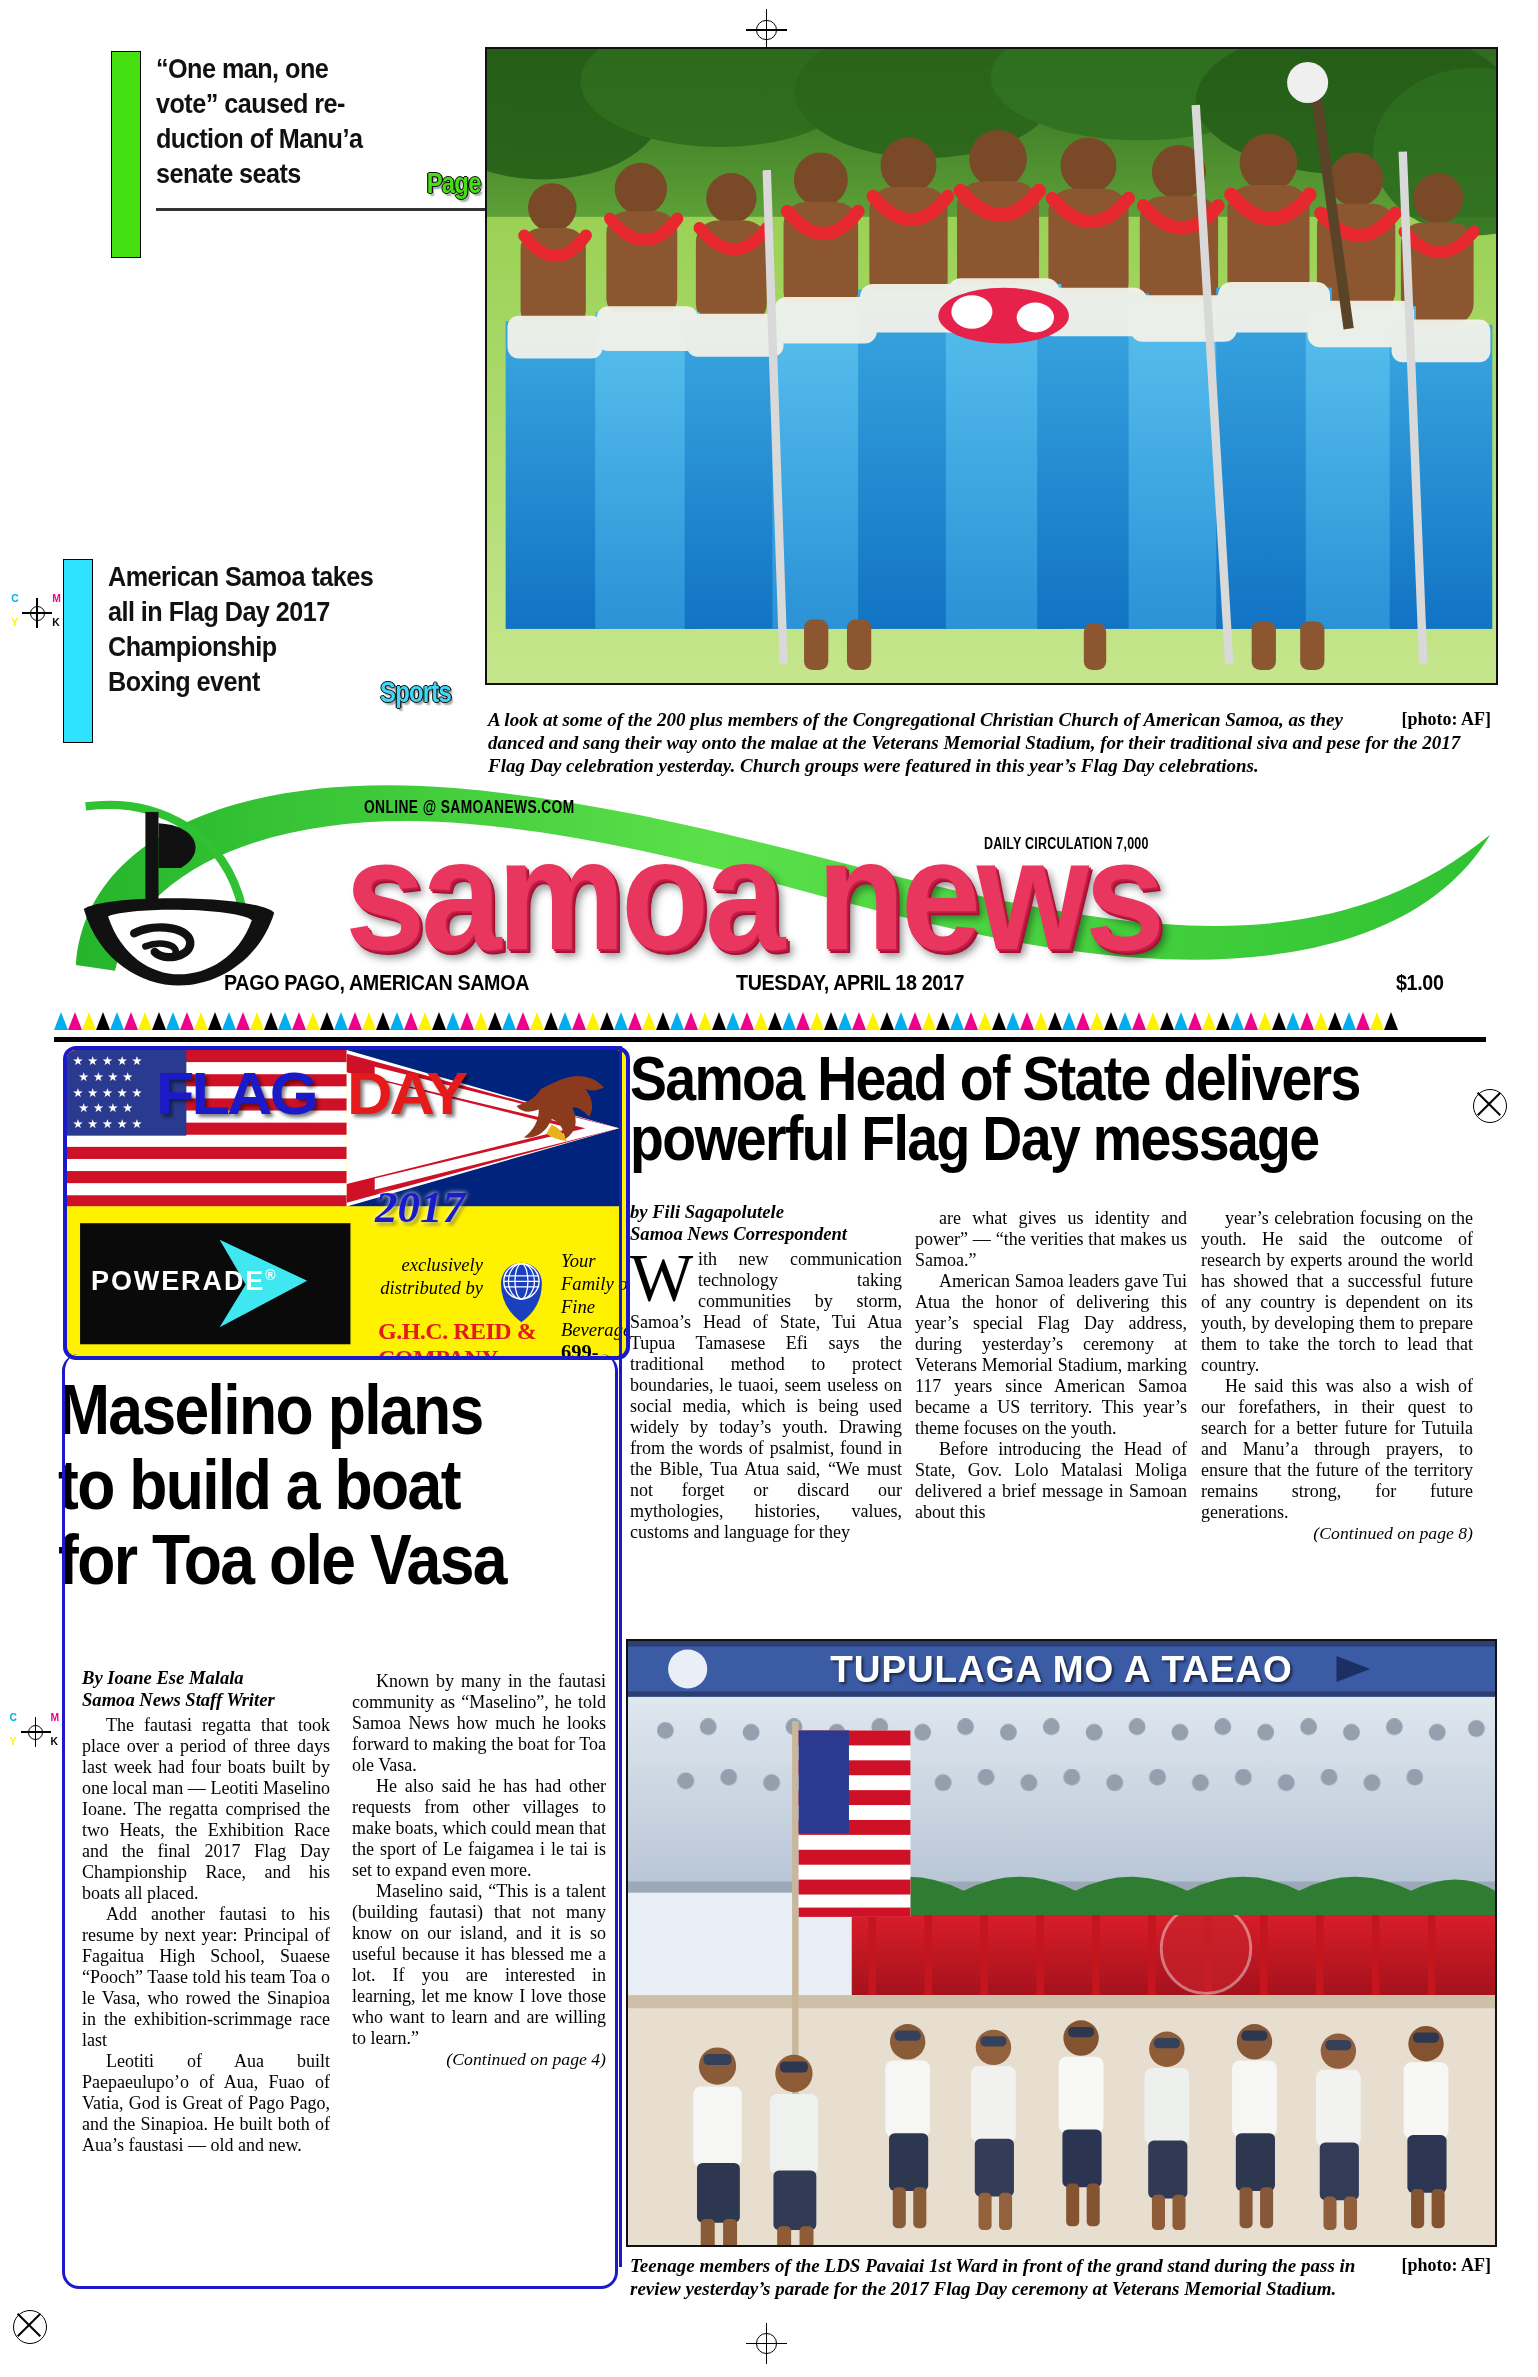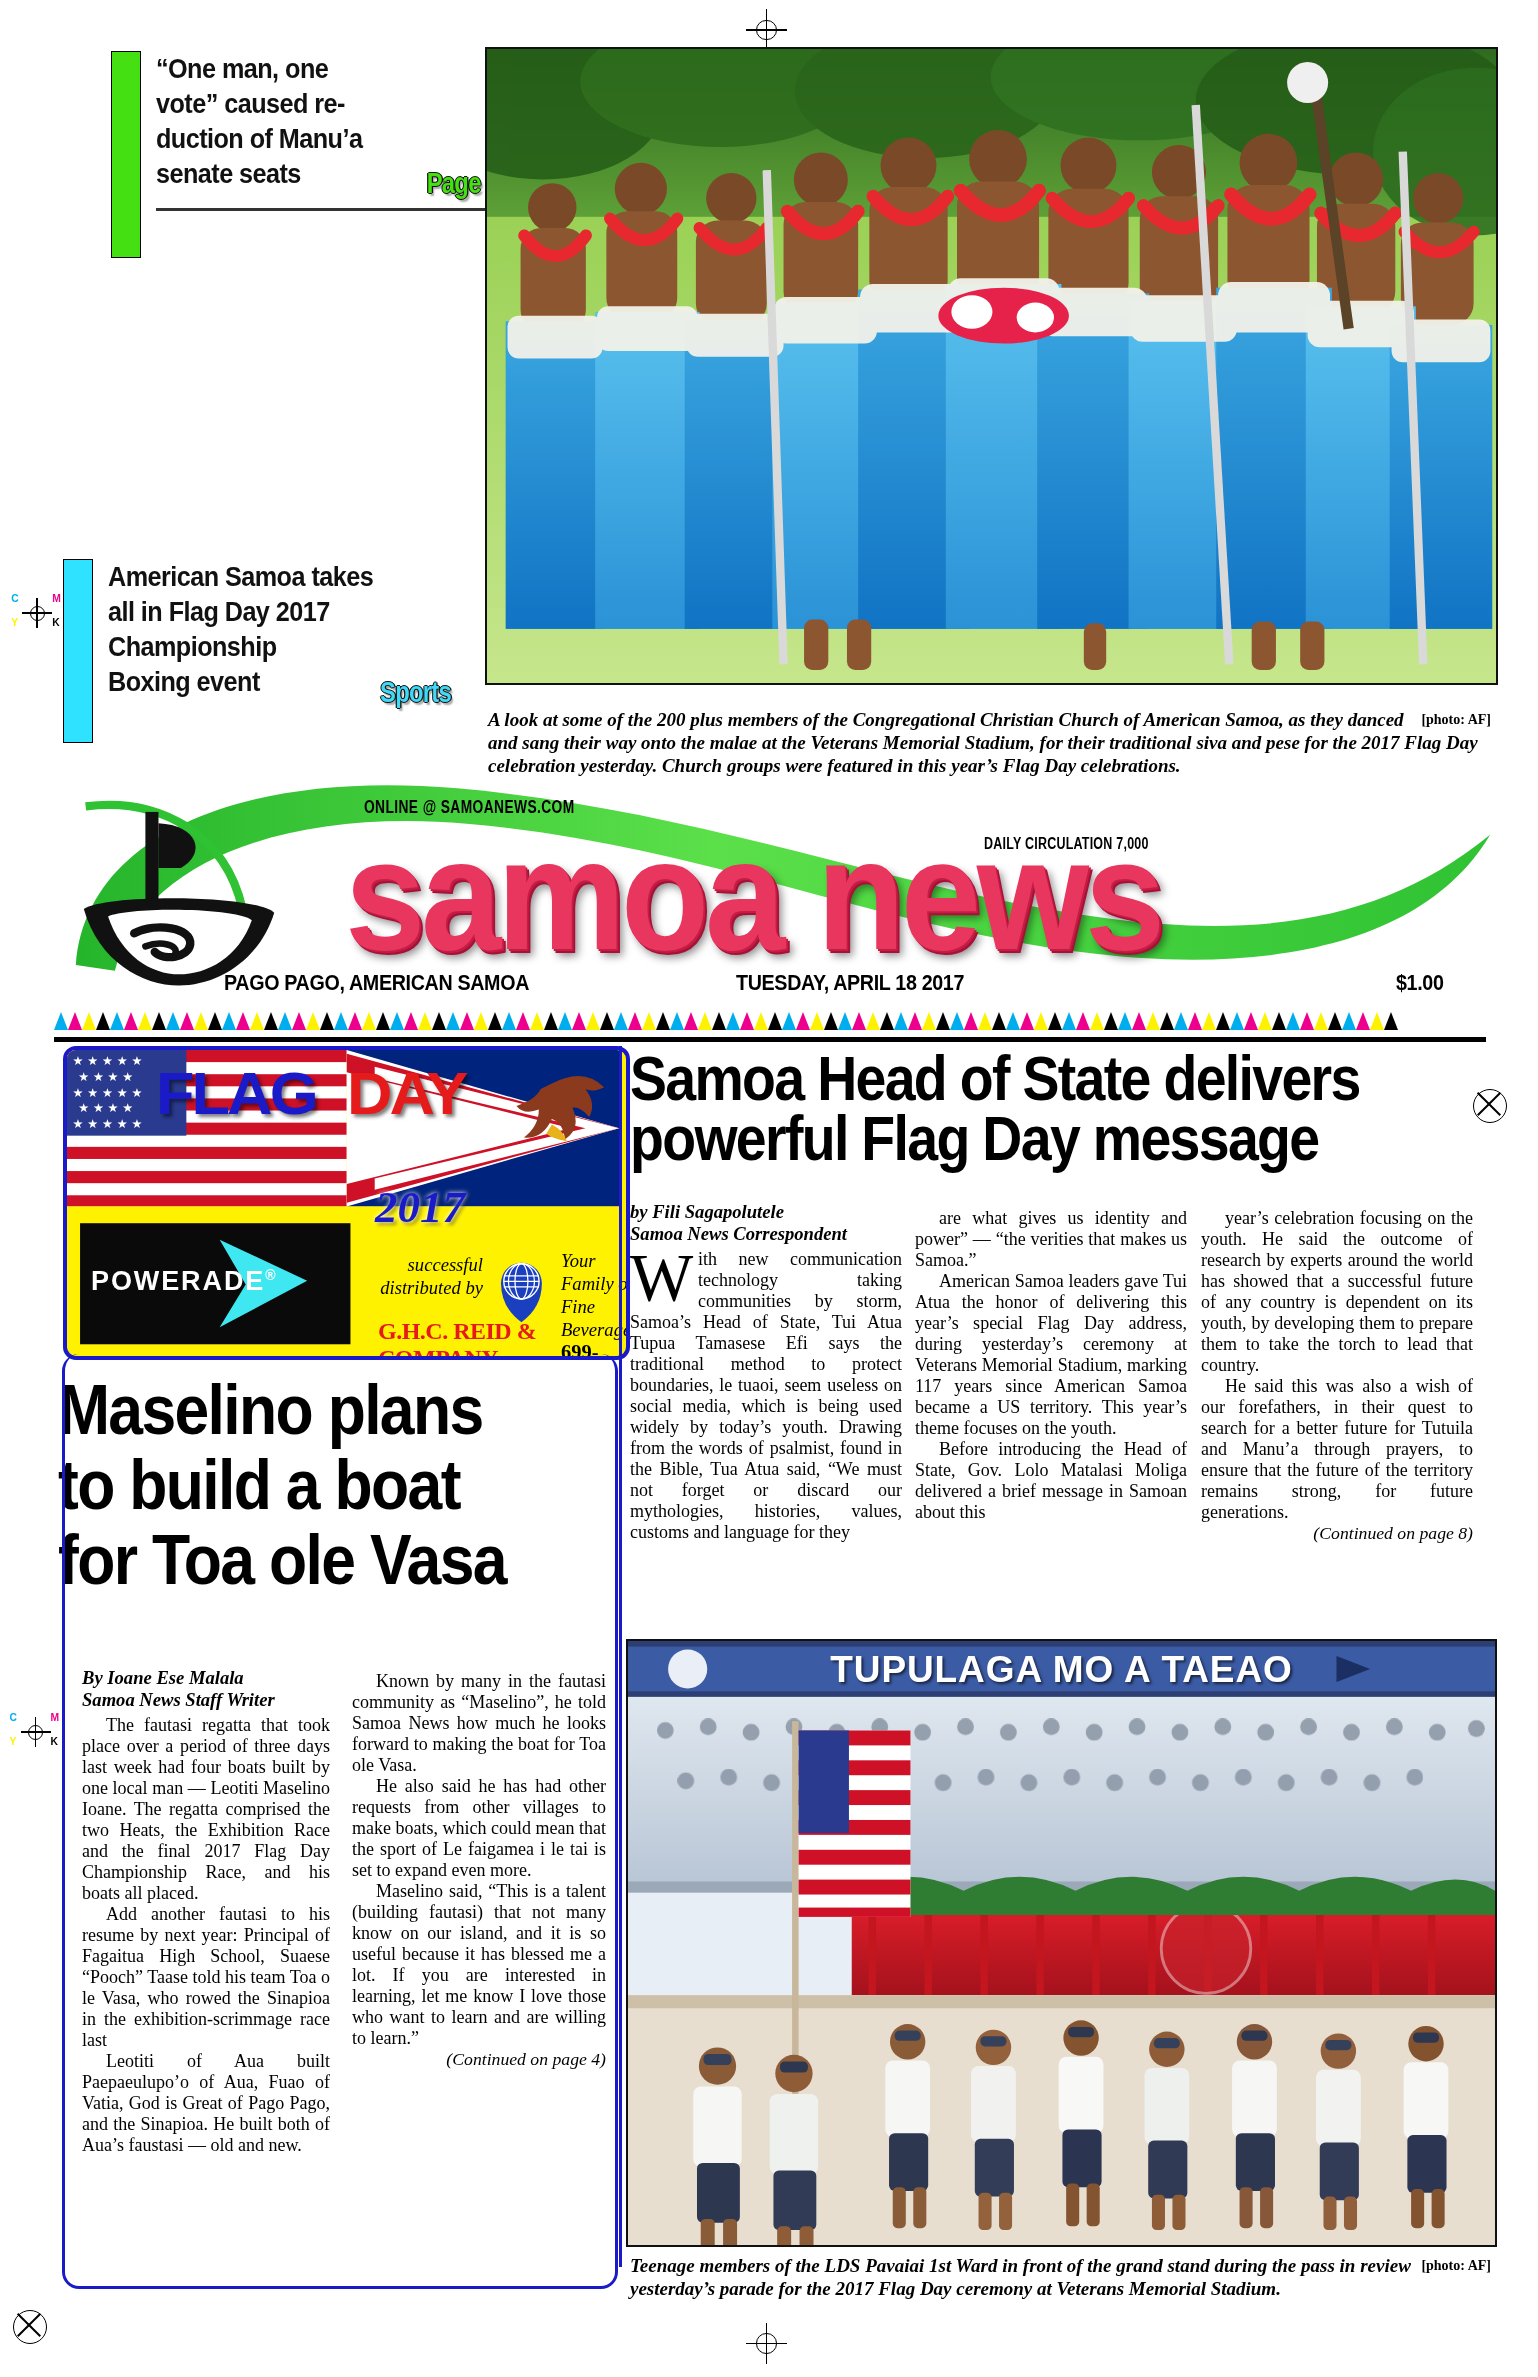--- a/index.html
+++ b/index.html
@@ -39,21 +39,21 @@
   .sect{position:absolute;font-family:"Liberation Sans",sans-serif;font-weight:bold;font-size:29px;
      letter-spacing:-0.9px;transform:scaleX(.82);transform-origin:right center;}
   .sect.green{color:#45E012;text-shadow:-1.4px 0 #111,1.4px 0 #111,0 -1.4px #111,0 1.4px #111,2.8px 2.8px 1.9px rgba(0,0,0,.35);}
   .sect.yellow{color:#FFF000;text-shadow:-1.4px 0 #111,1.4px 0 #111,0 -1.4px #111,0 1.4px #111,2.8px 2.8px 1.9px rgba(0,0,0,.35);}
   .sect.cyan{color:#3FD8F5;text-shadow:-1.4px 0 #111,1.4px 0 #111,0 -1.4px #111,0 1.4px #111,2.8px 2.8px 1.9px rgba(0,0,0,.35);}
 
   
   .photo1{position:absolute;left:485px;top:47px;width:1009px;height:634px;border:2.8px solid #111;overflow:hidden;
     background:linear-gradient(#b9d98a,#9ccf5e 40%,#7fc13c);}
   .caption{font-family:"Liberation Serif",serif;font-style:italic;font-weight:600;font-size:19px;line-height:23px;color:#000;}
-  .photocred{font-size:14px;font-style:normal;float:right;}
+  .photocred{font-size:18px;font-style:normal;float:right;}
 
   
   .masthead{position:absolute;left:0;top:788px;width:1538px;height:228px;}
   .mast-title{position:absolute;left:345px;top:28px;font-family:"Liberation Sans",sans-serif;
      font-weight:bold;font-size:157px;line-height:157px;color:#E8365E;letter-spacing:-4.7px;
      transform:scaleX(.92);transform-origin:left top;
      text-shadow:1.9px 1.9px 0 #c41d44, 3.7px 3.7px 0 #a81038, 6.5px 6.5px 9.3px rgba(0,0,0,.45);}
   .online{position:absolute;left:364px;top:9.3px;font-family:"Liberation Sans",sans-serif;font-weight:bold;
      font-size:17.7px;transform:scaleX(.78);transform-origin:left;letter-spacing:0.5px;}
   .circ{position:absolute;left:984px;top:47px;font-family:"Liberation Sans",sans-serif;font-weight:bold;
@@ -446,21 +446,21 @@
 
 
     <div class="abs" style="left:308px;top:131px;font-family:'Liberation Serif',serif;font-weight:bold;font-style:italic;font-size:45px;color:#1A1AC8;text-shadow:0 0 5.6px #fff,2.8px 2.8px 3.7px rgba(0,0,0,.4);">2017</div>
 
     <svg class="abs" style="left:13px;top:173px;" width="270" height="121" viewBox="0 0 290 130">
       <path d="M150 18 L244 62 L150 112 L178 66 Z" fill="#3FE8F0"></path>
     </svg>
     <div class="abs" style="left:24px;top:216px;font-family:'Liberation Sans',sans-serif;font-weight:bold;font-size:27px;color:#fff;letter-spacing:1.9px;"><span>POWERADE</span><span style="font-size:14px;vertical-align:super;">®</span></div>
 
     <div class="abs" style="left:308px;top:203px;font-family:'Liberation Serif',serif;font-style:italic;font-size:18.6px;line-height:23px;text-align:right;width:108px;">
-      <div>successful</div>
+      <div>exclusively</div>
       <div>distributed by</div>
     </div>
     <svg class="abs" style="left:421px;top:196px;" width="65" height="80" viewBox="0 0 70 86">
       <path d="M14 40 a22 22 0 1 1 44 0 q0 26 -22 42 q-22 -16 -22 -42 Z" fill="#1A3FBF"></path>
       <circle cx="36" cy="38" r="19" fill="#1A3FBF" stroke="#fff" stroke-width="1.5"></circle>
       <g stroke="#fff" stroke-width="1.4" fill="none">
         <ellipse cx="36" cy="38" rx="7" ry="19"></ellipse>
           <ellipse cx="36" cy="38" rx="14" ry="19"></ellipse>
         <line x1="17" y1="32" x2="55" y2="32"></line>
           <line x1="17" y1="44" x2="55" y2="44"></line>

